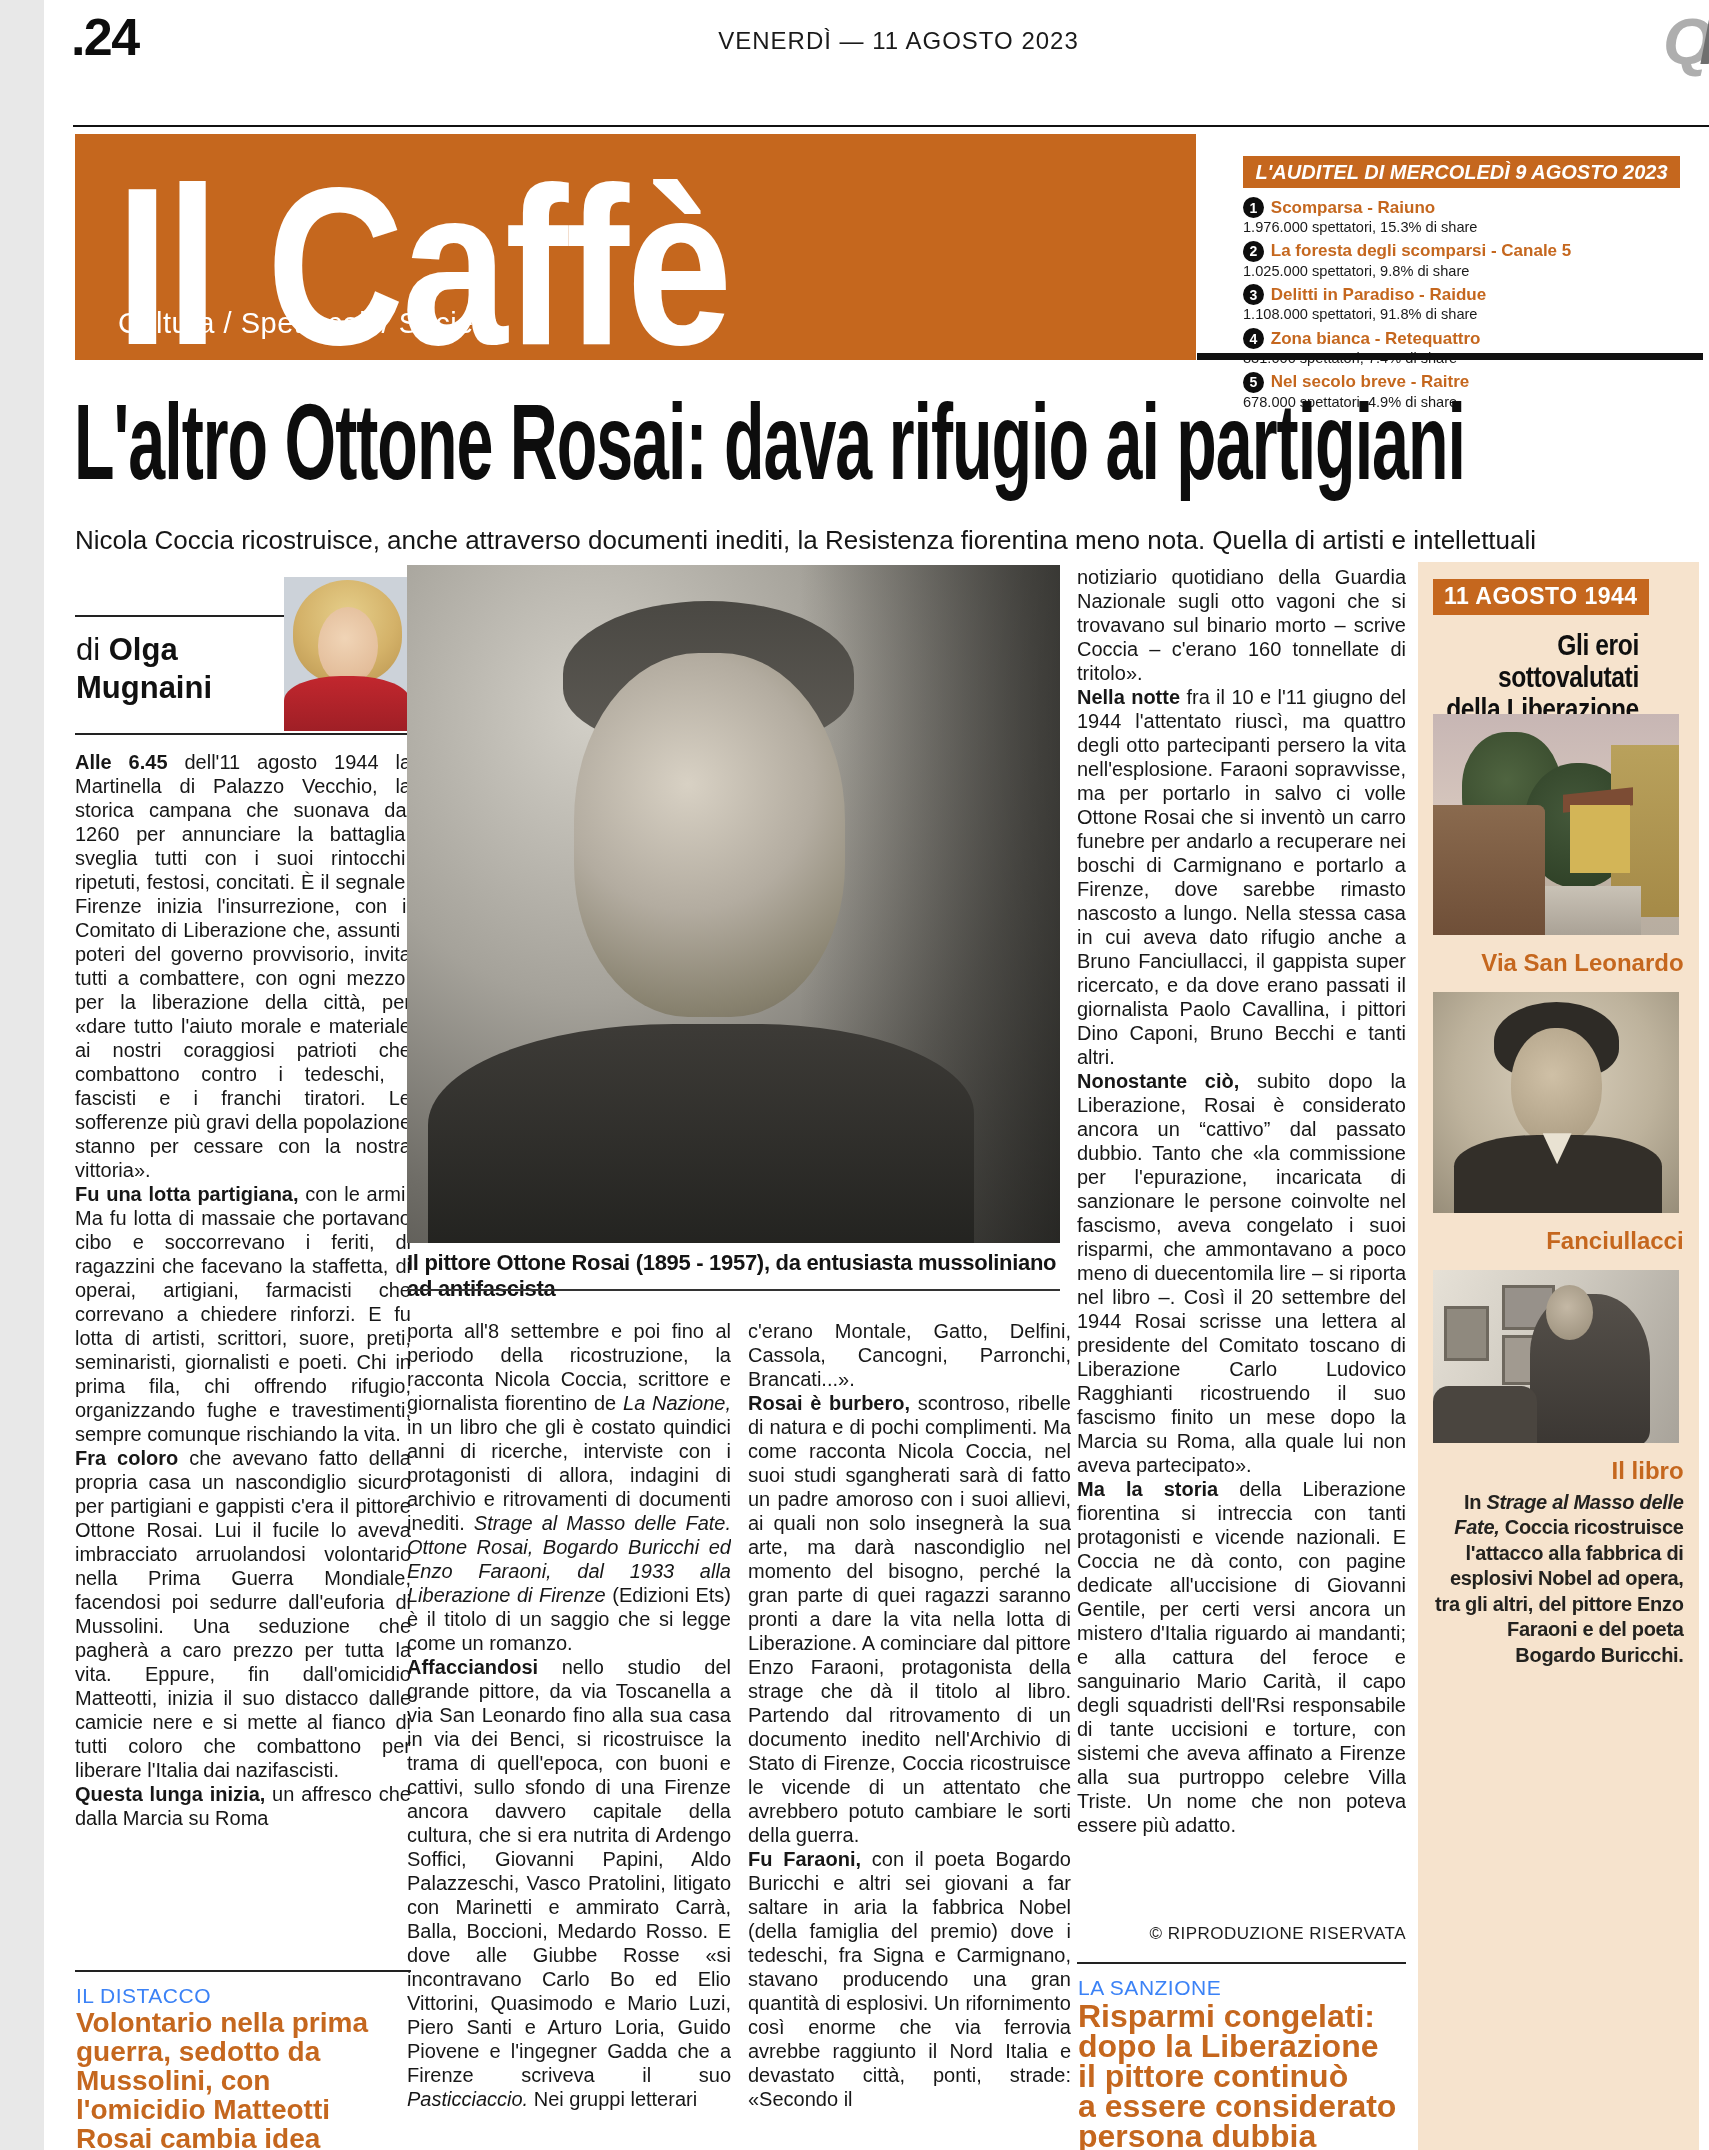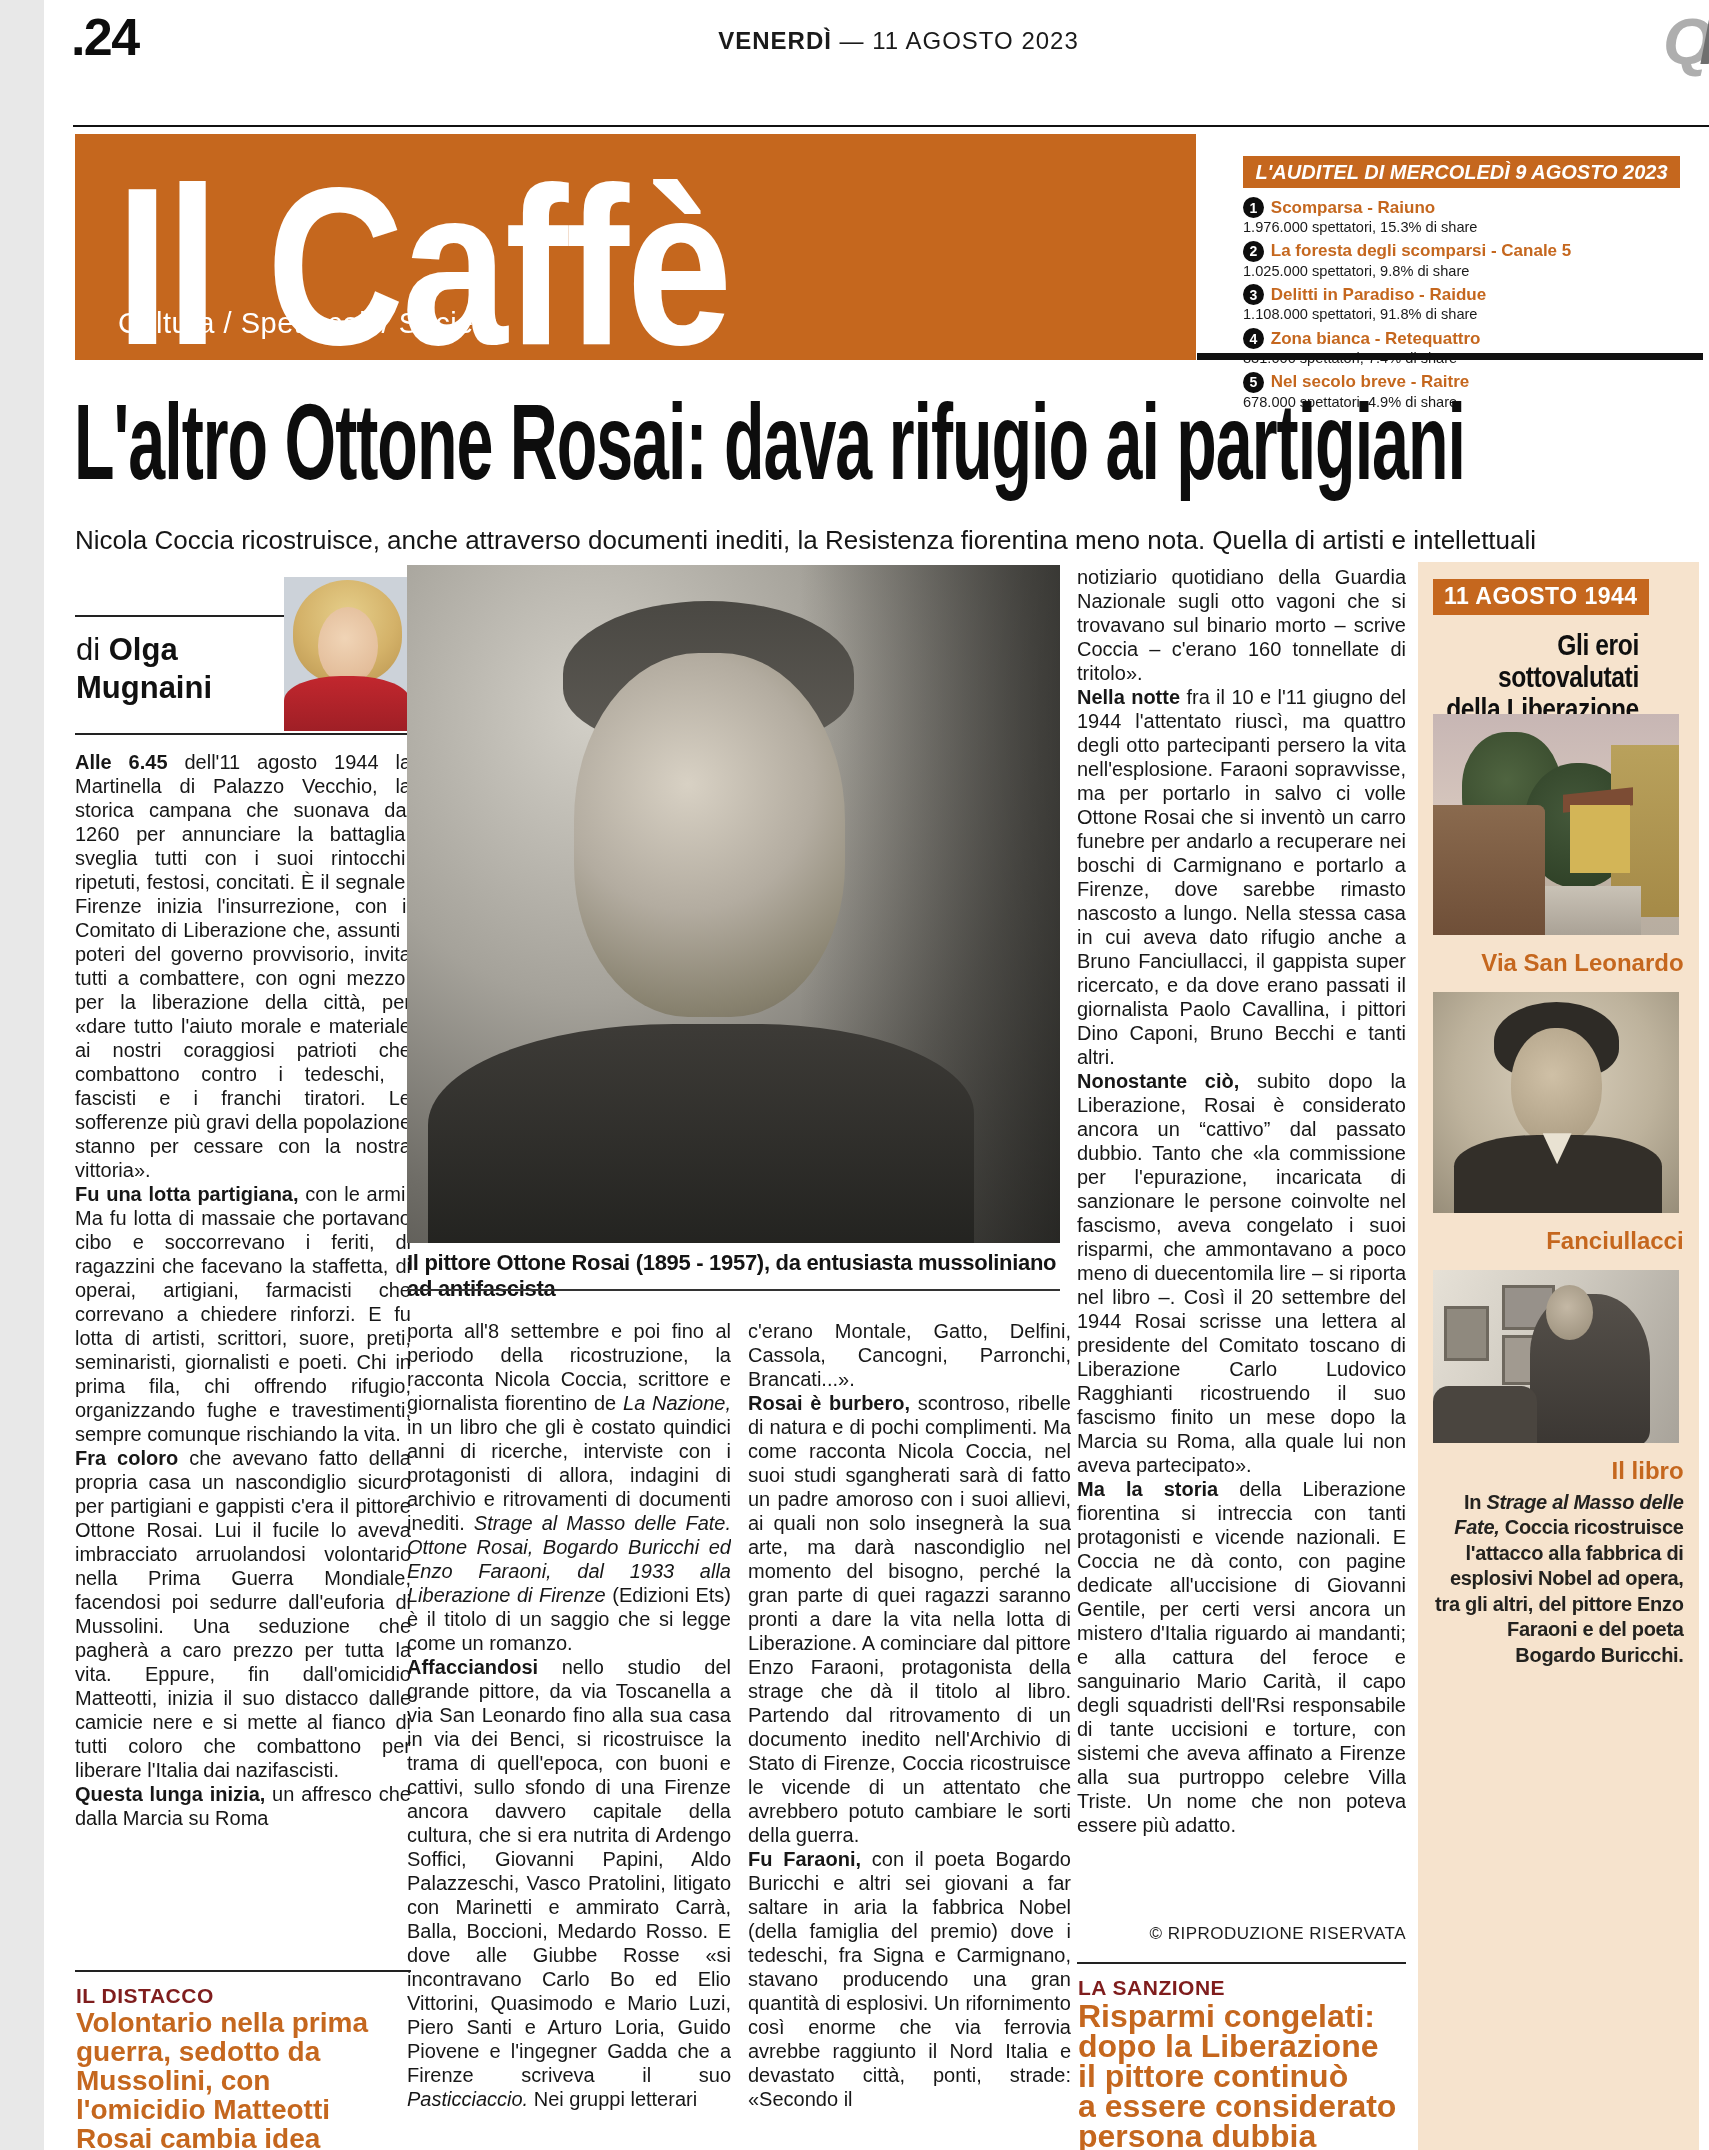--- a/index.html
+++ b/index.html
@@ -5,21 +5,21 @@
   html,body{margin:0;padding:0;background:#e8e8e8;}
   #page{
     position:relative;width:1709px;height:2151px;background:#ffffff;
     overflow:hidden;font-family:"Liberation Sans",sans-serif;color:#141414;margin-left:44px;
   }
   .abs{position:absolute;}
 
   
   .page-number{left:27px;top:7.3px;font-size:52px;font-weight:bold;letter-spacing:-1.6px;color:#0d0d0d;}
   .dateline{left:0;top:27px;width:100%;text-align:center;font-size:24px;letter-spacing:1px;color:#1a1a1a;}
-  .dateline .dd{font-weight:bold;}
+  .dateline .dd{font-weight:normal;}
   .qn-logo{right:21px;top:9.4px;font-size:65px;font-weight:bold;font-style:italic;letter-spacing:-0.22em;line-height:1;}
   .qn-logo .q{color:#aeaeae;}
   .qn-logo .n{color:#6f6f6f;}
   .toprule{left:29px;top:125px;width:1652px;height:2.1px;background:#111;}
 
   
   .banner{left:31px;top:134px;width:1121px;height:226px;background:#c5671e;overflow:hidden;}
   .banner-title{position:absolute;left:41px;top:20px;font-size:224px;line-height:1;font-weight:bold;color:#ffffff;
     white-space:nowrap;transform:scaleX(0.85);transform-origin:0 0;letter-spacing:-3.1px;}
   .banner-sub{position:absolute;left:43px;bottom:20px;font-size:29px;color:#ffffff;letter-spacing:0.5px;}
@@ -79,21 +79,21 @@
   .mp-coat{position:absolute;left:21px;bottom:-5.2px;width:546px;height:224px;border-radius:45% 40% 0 0;
     background:linear-gradient(180deg,#3d3b37 0%,#232320 100%);}
   .caption{left:363px;top:1250px;width:653px;font-size:22px;font-weight:bold;color:#141414;letter-spacing:-0.3px;}
   .caption-rule{left:363px;top:1289px;width:653px;height:1.6px;background:#333;}
 
   
   .copyright{left:1033px;top:1924px;width:329px;text-align:right;font-size:17px;letter-spacing:0.5px;color:#1c1c1c;}
   .boxrule{height:1.6px;background:#222;}
   .rule-distacco{left:31px;top:1970px;width:336px;}
   .rule-sanzione{left:1033px;top:1962px;width:329px;}
-  .kicker{font-size:21px;font-weight:bold;letter-spacing:0.5px;color:#7f1d1d;text-align:center;}
+  .kicker{font-size:21px;font-weight:normal;letter-spacing:0.5px;color:#3b82f6;text-align:center;}
   .kick-distacco{left:32px;top:1984px;}
   .kick-sanzione{left:1034px;top:1976px;}
   .boxtitle{font-weight:bold;color:#c5671e;white-space:pre-line;}
   .title-distacco{left:32px;top:2008px;width:336px;font-size:28px;line-height:29px;}
   .title-sanzione{left:1034px;top:2001px;width:329px;font-size:32px;line-height:30px;}
 
   
   .sidebar{left:1374px;top:562px;width:281px;height:1589px;background:#f6e3cd;overflow:hidden;}
   .sb-inner{position:absolute;left:14.6px;top:16.7px;width:251px;display:flex;flex-direction:column;text-align:right;}
   .sb-tag{align-self:flex-start;background:#c5671e;color:#fff;font-weight:bold;font-size:23px;

